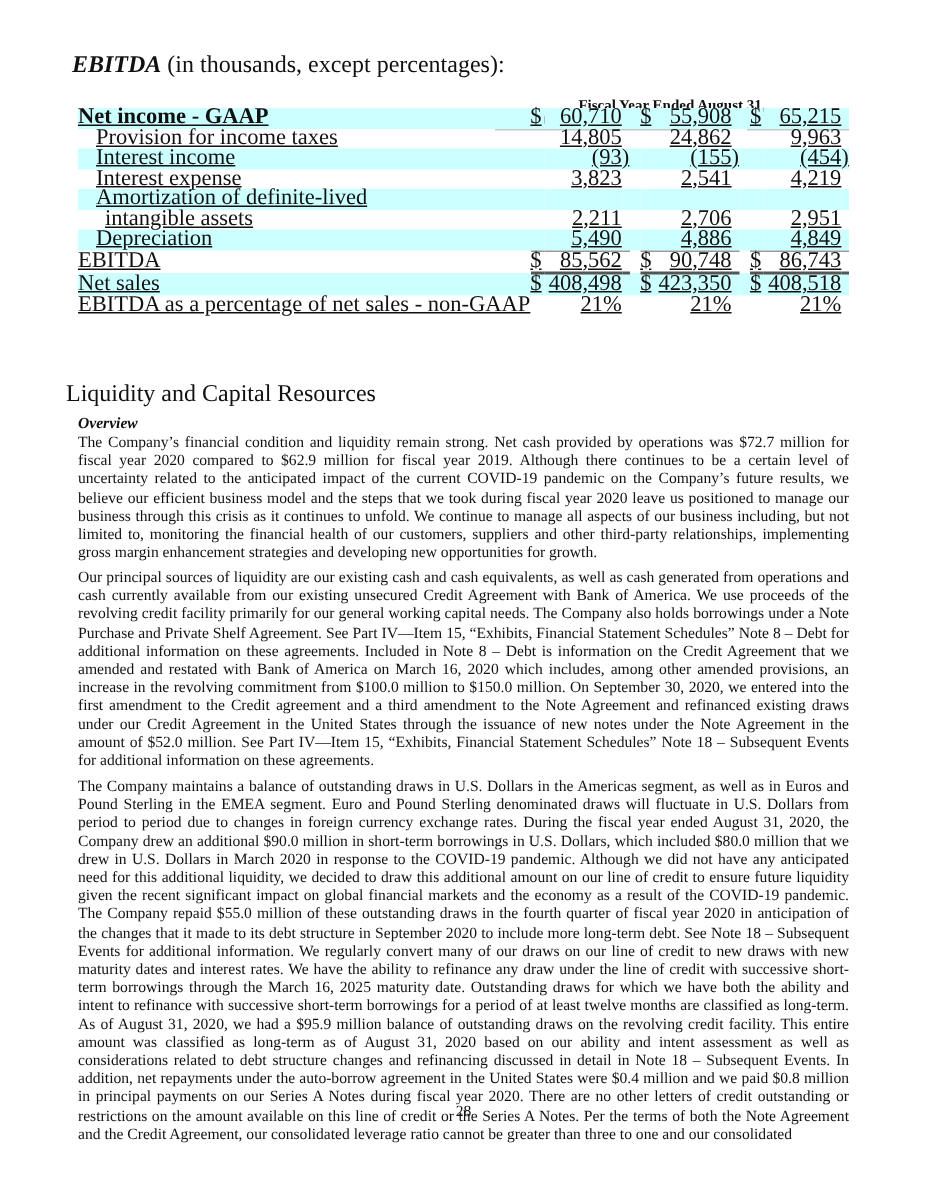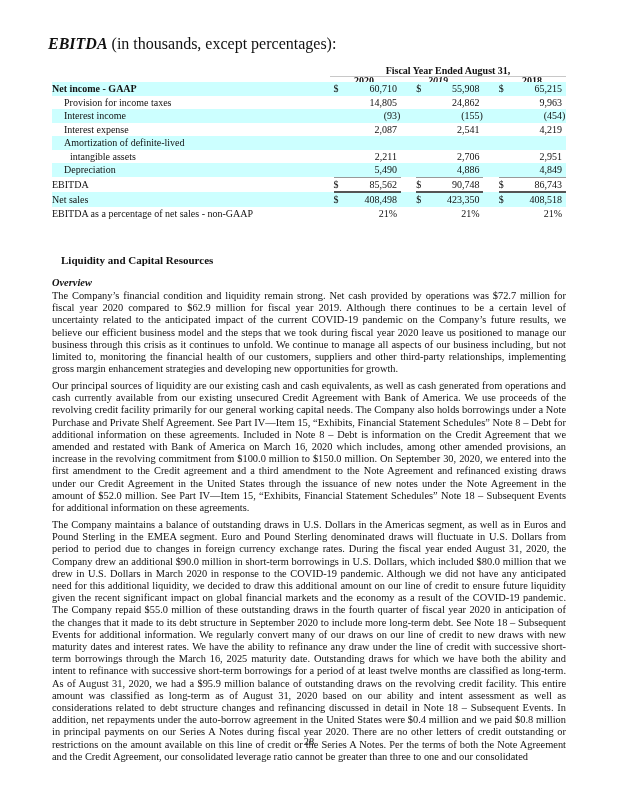--- a/index.html
+++ b/index.html
@@ -19,39 +19,39 @@
   .fy-header {
     position: absolute; left: 330px; top: 66px; width: 236px;
     text-align: center; font-weight: bold; font-size: 10px; line-height: 10px;
     border-bottom: 1px solid #c8c8c8;
   }
   .year-head {
     position: absolute; top: 76px; font-weight: bold; font-size: 10px;
     line-height: 10px; text-align: center; border-bottom: 1px solid #c8c8c8;
   }
   table.ebitda {
-    position: absolute; left: 52px; top: 82px; width: 514px;
-    border-collapse: collapse; font-size: 10px;
+    position: absolute; left: 52px; top: 72px; width: 514px;
+    border-collapse: collapse; font-size: 15px; text-decoration: underline;
   }
   table.ebitda td { padding: 0; height: 13.5px; line-height: 13.5px; white-space: nowrap; }
   table.ebitda tr.hl td { background: #ccffff; }
   table.ebitda tr.hl td.gap { background: #ccffff; }
   td.label { width: 278px; }
   td.label.bold { font-weight: bold; }
   td.label.ind1 { padding-left: 12px; }
   td.label.ind2 { padding-left: 18px; }
   td.cur { width: 12px; text-align: left; }
   td.num { width: 56px; text-align: right; }
   td.gap { width: 18px; }
   td.paren { width: 4px; }
   .ul-single td.cur, .ul-single td.num, .ul-single td.paren { border-bottom: 1px solid #999; }
   .ul-double td.cur, .ul-double td.num, .ul-double td.paren { border-bottom: 2.5px solid #555; }
 
   .heading {
-    position: absolute; left: 61px; font-size: 11px; font-weight: bold;
+    position: absolute; left: 44px; font-size: 16px; font-weight: normal;
   }
   .subheading {
     position: absolute; left: 52px; font-size: 10.4px; font-style: italic; font-weight: bold;
   }
   .para {
     position: absolute; left: 52px; width: 514px;
     font-size: 10.4px; line-height: 12.2px; text-align: justify;
   }
   .page-number {
     position: absolute; left: 0; width: 618px; top: 736px;
@@ -114,21 +114,21 @@
       <td class="paren">)</td>
       <td class="gap"></td>
       <td class="cur"></td>
       <td class="num">(454</td>
       <td class="paren">)</td>
     </tr>
 
     <tr>
       <td class="label ind1">Interest expense</td>
       <td class="cur"></td>
-      <td class="num">2,087</td>
+      <td class="num">3,823</td>
       <td class="paren"></td>
       <td class="gap"></td>
       <td class="cur"></td>
       <td class="num">2,541</td>
       <td class="paren"></td>
       <td class="gap"></td>
       <td class="cur"></td>
       <td class="num">4,219</td>
       <td class="paren"></td>
     </tr>

